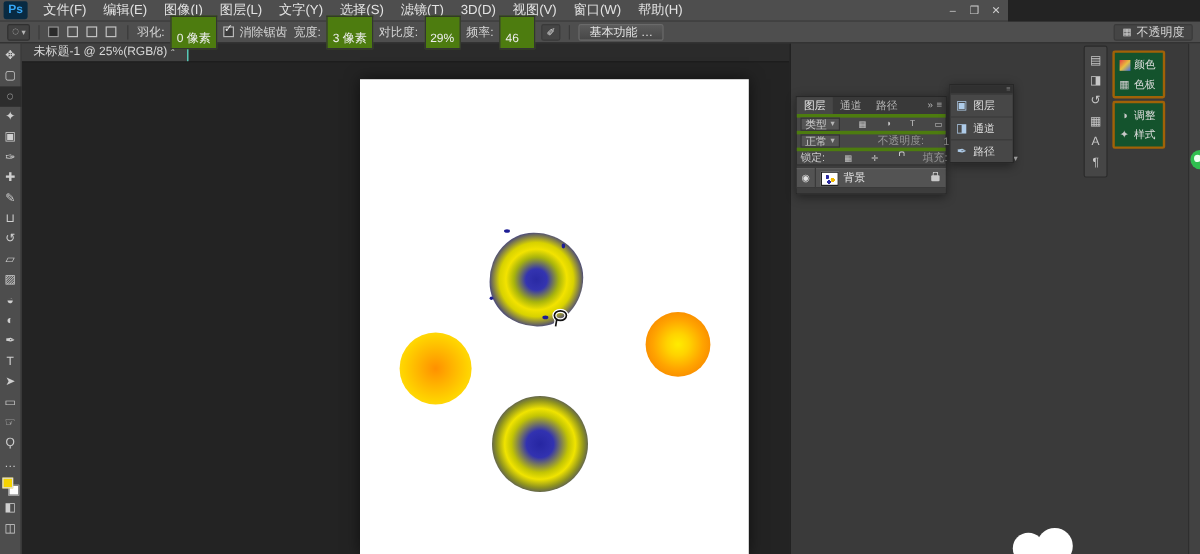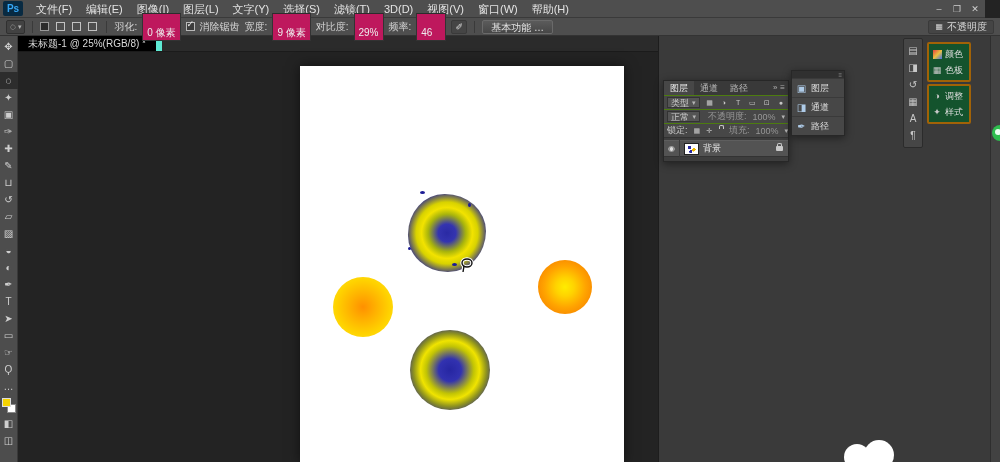--- a/index.html
+++ b/index.html
@@ -1,62 +1,62 @@
 <!DOCTYPE html>
 <html><head>
 <meta charset="utf-8">
 <style>
   html,body{margin:0;padding:0;width:1000px;height:462px;overflow:hidden;background:#232323;
             font-family:"Liberation Sans","DejaVu Sans",sans-serif;font-size:11px;color:#ddd;
             -webkit-font-smoothing:antialiased;position:relative}
   *{box-sizing:border-box}
 
   
-  .menu-bar{position:absolute;left:0;top:0;width:985px;height:18px;background:#4e4e4e;
+  .menu-bar{position:absolute;left:0;top:0;width:840px;height:18px;background:#4e4e4e;
             border-bottom:1px solid #3a3a3a;display:flex;align-items:center;z-index:30;padding-left:3px}
   .ps-logo{width:20px;height:15px;background:#082a42;color:#35a6f5;font-weight:bold;font-size:10px;
            display:flex;align-items:center;justify-content:center;margin-right:6px;border-radius:2px}
   .menu-item{padding:0 7px;line-height:18px;color:#e3e3e3;font-size:11px;cursor:default}
   .menu-spacer{flex:1}
   .win-btn{width:16px;text-align:center;color:#cfcfcf;font-size:9px;line-height:18px;margin-right:2px}
 
   .options-bar{position:absolute;left:0;top:18px;width:1000px;height:18px;background:#4e4e4e;
                border-bottom:1px solid #333;display:flex;align-items:center;z-index:30;
                padding:0 6px;font-size:10px;color:#d6d6d6;gap:5px}
   .tool-chip{display:inline-flex;align-items:center;gap:2px;background:#424242;border:1px solid #303030;
              height:14px;padding:0 3px;border-radius:2px}
   .sep{width:1px;height:12px;background:#3a3a3a;margin:0 2px}
   .mode-box{width:9px;height:9px;border:1px solid #c2c2c2;display:inline-block;margin-right:2px}
   .mode-box.pressed{background:#2b2b2b;border-color:#9a9a9a}
   .cbx{width:9px;height:9px;border:1px solid #b8b8b8;background:#3c3c3c;display:inline-block;position:relative}
   .cbx.checked::after{content:"✓";position:absolute;left:0px;top:-4px;font-size:9px;color:#eee}
   .opt-label{color:#d6d6d6}
-  .val-box{background:#be185d;border:1px solid #333;border-top-color:#2c2c2c;height:13px;line-height:12px;
+  .val-box{background:#4d7c0f;border:1px solid #333;border-top-color:#2c2c2c;height:13px;line-height:12px;
            padding:13px 4px;min-width:30px;display:inline-block;color:#eee}
   .ps-btn{border:1px solid #6a6a6a;border-radius:2px;background:linear-gradient(#5b5b5b,#474747);
           height:14px;line-height:13px;padding:0 8px;color:#e3e3e3}
   .icon-btn{border:1px solid #3a3a3a;background:#454545;width:16px;height:14px;line-height:13px;
             text-align:center;border-radius:2px;font-size:9px}
   .workspace-btn{display:inline-flex;align-items:center;gap:4px;border:1px solid #3a3a3a;background:#454545;
                  height:14px;padding:0 6px;border-radius:2px}
 
   
   .toolbar{position:absolute;left:0;top:36px;width:18px;height:426px;background:#4d4d4d;
            border-right:1px solid #393939;z-index:25;display:flex;flex-direction:column;align-items:center;padding-top:2px}
   .tool{width:18px;height:17px;line-height:17px;text-align:center;font-size:10px;color:#cfcfcf}
   .tool.active{background:#2d2d2d;color:#fff}
   .swatch-widget{position:relative;width:18px;height:18px;margin-top:2px}
   .fg-swatch{position:absolute;left:2px;top:1px;width:9px;height:9px;border:1px solid #ddd;z-index:2}
   .bg-swatch{position:absolute;left:7px;top:7px;width:9px;height:9px;border:1px solid #888;z-index:1}
 
   
   .canvas-area{position:absolute;left:18px;top:36px;width:640px;height:426px;background:#232323;z-index:1}
   .tab-strip{height:16px;background:#2b2b2b;border-bottom:1px solid #1b1b1b;display:flex}
-  .doc-tab{background:#000000;color:#d8d8d8;font-size:10px;padding:0 10px;line-height:16px;
-           border-right:6px solid #5eead4;white-space:nowrap}
+  .doc-tab{background:#404040;color:#d8d8d8;font-size:10px;padding:0 10px;line-height:16px;
+           border-right:1px solid #5eead4;white-space:nowrap}
   .document{position:absolute;left:300px;top:66px;width:324px;height:396px;background:#ffffff;z-index:3;
             box-shadow:0 0 12px rgba(0,0,0,.55)}
   .blob-circle{position:absolute;z-index:4;border-radius:50%}
   .blob-circle.ragged{border-radius:47% 53% 49% 51% / 52% 48% 53% 47%}
   .speck{position:absolute;z-index:5;background:#1d1d95;border-radius:50%}
   .cursor{position:absolute;z-index:8}
 
   
   .right-region{position:absolute;left:658px;top:36px;width:342px;height:426px;background:#3a3a3a;
                 border-left:1px solid #1d1d1d;z-index:2}
@@ -67,21 +67,21 @@
   .green-dot::after{content:"";position:absolute;left:3px;top:4px;width:6px;height:6px;border-radius:50%;background:#eafff0}
   .watermark{position:absolute;background:#fff;border-radius:50%;z-index:9}
 
   
   .layers-panel{position:absolute;left:663px;top:80px;width:126px;background:#474747;border:1px solid #272727;
                 box-shadow:0 2px 8px rgba(0,0,0,.45);z-index:20;font-size:9px;color:#ccc}
   .lp-tabs{display:flex;background:#393939;height:14px}
   .lp-tab{padding:0 6px;line-height:14px;color:#b8b8b8}
   .lp-tab.active{background:#474747;color:#e9e9e9}
   .lp-head-tools{margin-left:auto;display:flex;gap:3px;padding:0 3px;line-height:14px;color:#b0b0b0;font-size:8px}
-  .lp-row{display:flex;align-items:center;height:14px;padding:0 3px;border-top:1px solid #4d7c0f;gap:6px;white-space:nowrap}
+  .lp-row{display:flex;align-items:center;height:14px;padding:0 3px;border-top:3px solid #4d7c0f;gap:16px;white-space:nowrap}
   .fi{font-size:7px;color:#c6c6c6;width:9px;text-align:center}
   .sel{background:#545454;border:1px solid #333;height:11px;line-height:10px;padding:0 3px;
        display:inline-flex;align-items:center;gap:3px}
   .dim{color:#979797}
   .arrow{font-size:7px;color:#b5b5b5}
   .lp-list{background:#3d3d3d;border-top:1px solid #323232;padding:2px 0 4px}
   .layer-row{display:flex;align-items:center;height:17px;background:#535353;border-top:1px solid #5e5e5e;border-bottom:1px solid #333}
   .eye-box{width:16px;text-align:center;border-right:1px solid #3a3a3a;font-size:8px;color:#ddd;line-height:17px}
   .thumb{width:15px;height:12px;background:#fff;margin:0 4px;border:1px solid #222;
          background-image:radial-gradient(circle at 35% 35%, #2a2aa0 14%, transparent 15%),
@@ -144,21 +144,21 @@
   <span class="mode-box pressed"></span>
   <span class="mode-box"></span>
   <span class="mode-box"></span>
   <span class="mode-box"></span>
   <span class="sep"></span>
   <span class="opt-label">羽化:</span>
   <span class="val-box">0 像素</span>
   <span class="cbx checked"></span>
   <span class="opt-label">消除锯齿</span>
   <span class="opt-label">宽度:</span>
-  <span class="val-box">9 像素</span>
+  <span class="val-box">3 像素</span>
   <span class="opt-label">对比度:</span>
   <span class="val-box">29%</span>
   <span class="opt-label">频率:</span>
   <span class="val-box">46</span>
   <span class="icon-btn"><span>✐</span></span>
   <span class="sep"></span>
   <span class="ps-btn">基本功能 …</span>
   <span class="menu-spacer" style="flex:1"></span>
   <span class="workspace-btn">
     <span style="font-size:8px">▦</span>
@@ -247,21 +247,21 @@
     <span class="fi">T</span>
     <span class="fi">▭</span>
     <span class="fi">⊡</span>
     <span class="fi" style="margin-left:auto">●</span>
   </div>
   <div class="lp-row">
     <span class="sel" style="width:38px">
       <span>正常</span>
       <span class="arrow" style="margin-left:auto">▾</span>
     </span>
-    <span class="dim" style="margin-left:2px">不透明度:</span>
+    <span class="dim" style="margin-left:16px">不透明度:</span>
     <span class="dim">100%</span>
     <span class="arrow">▾</span>
   </div>
   <div class="lp-row">
     <span>锁定:</span>
     <span class="fi">▦</span>
     <span class="fi">✛</span>
     <span class="ilock"></span>
     <span class="dim" style="margin-left:auto">填充:</span>
     <span class="dim">100%</span>

